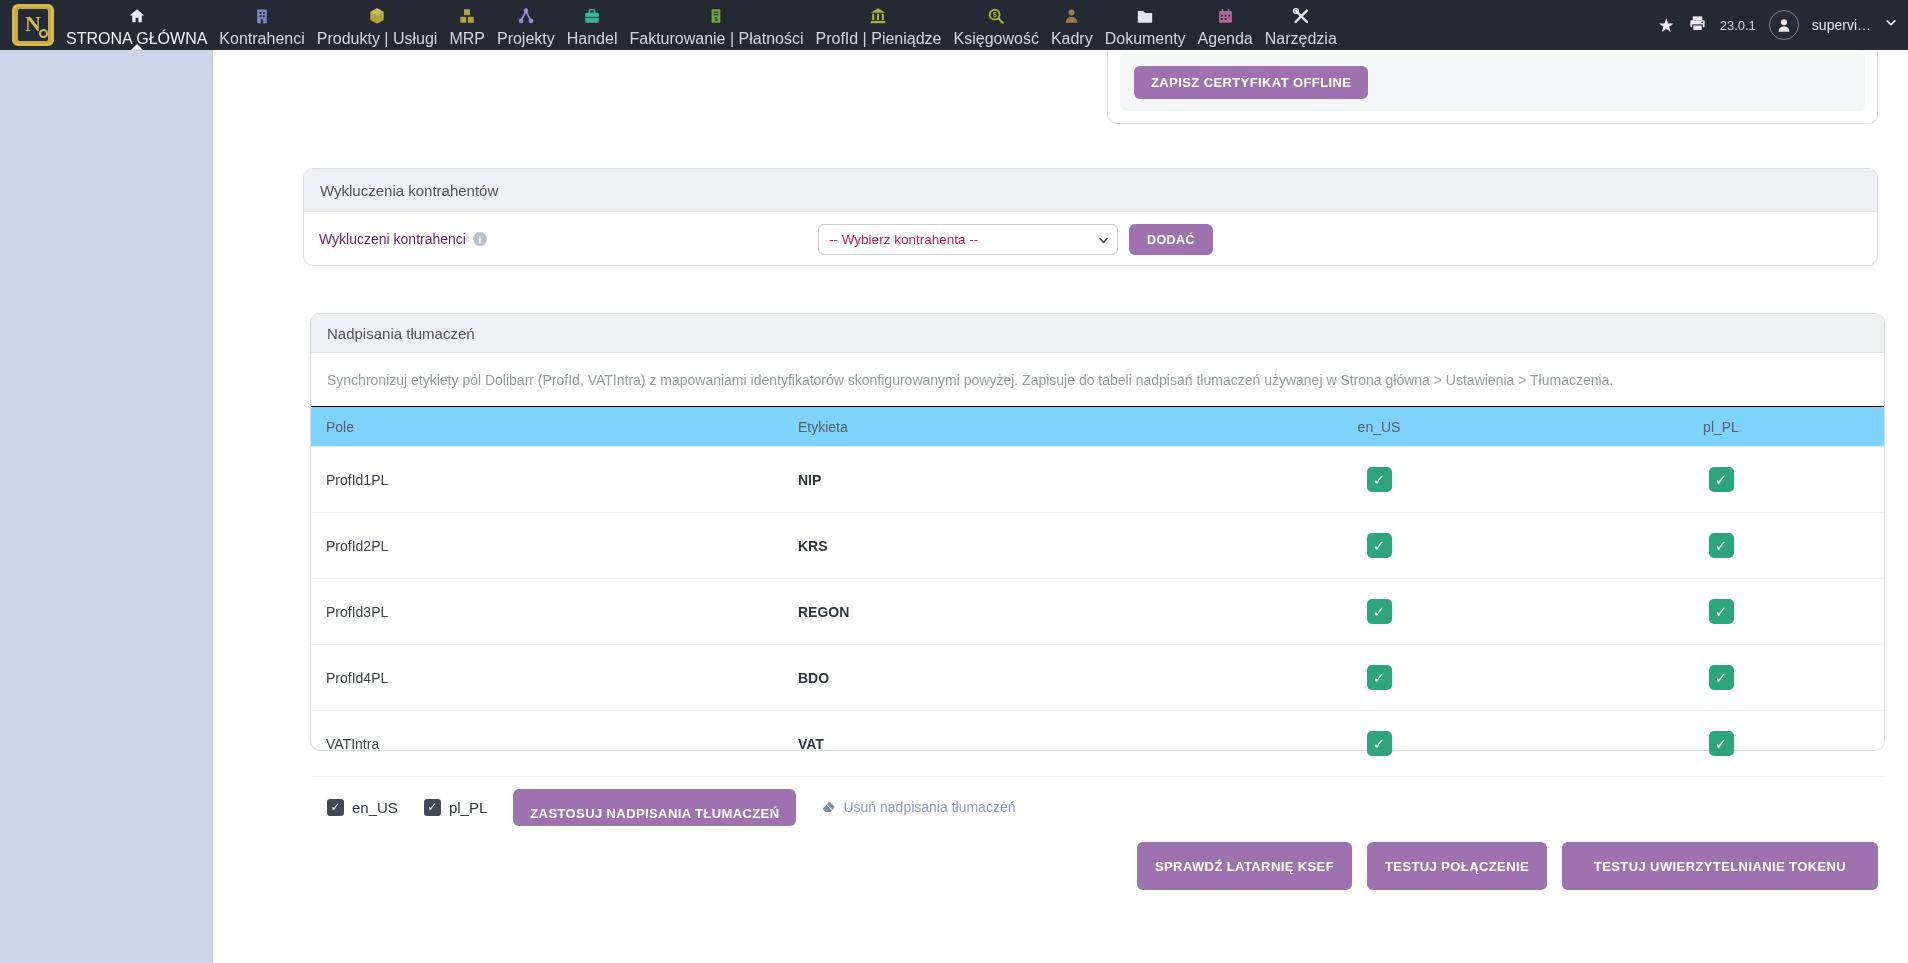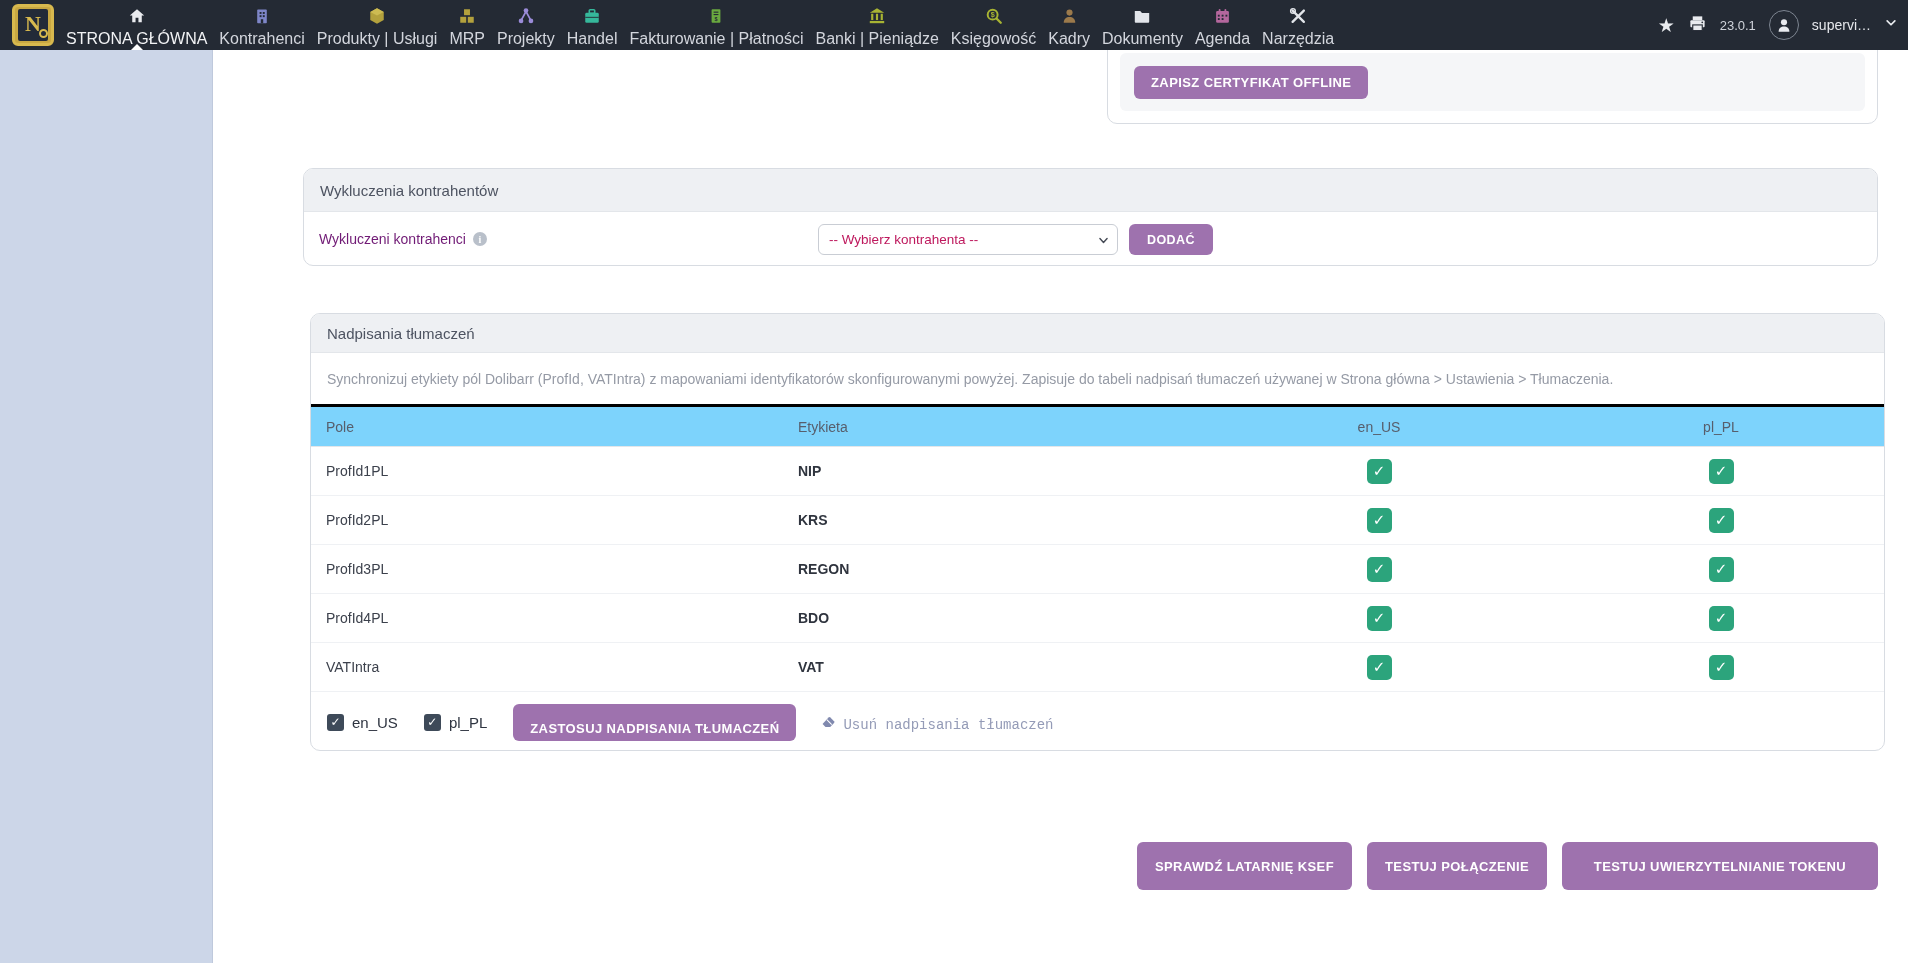--- a/index.html
+++ b/index.html
@@ -75,44 +75,44 @@
     font-size:13.5px; padding:0 26px 0 10px;
     font-family:"Liberation Sans","DejaVu Sans",sans-serif; }
   .select-chevron { position:absolute; right:8px; top:9px; pointer-events:none; }
   .btn-add { position:absolute; left:825px; top:12px; height:31px; padding:0 18px;
     font-size:12.5px; }
 
   
   .card-overrides { left:310px; top:313px; width:1575px; height:438px; }
   .card-overrides .card-header { height:39px; }
   .desc-row { height:54px; display:flex; align-items:center; padding:0 16px;
-    color:#959aa5; font-size:14px; border-bottom:3px solid #000000; }
+    color:#959aa5; font-size:14px; border-bottom:1px solid #000000; }
   .tbl-head { height:40px; background:#7dd3fc; border-bottom:1px solid #e3e6ea;
     display:grid; grid-template-columns:487px 410px 342px 342px; align-items:center;
     color:#575e6c; font-size:14px; }
   .tbl-head .c1 { padding-left:15px; }
   .tbl-head .c3, .tbl-head .c4 { text-align:center; }
-  .tbl-row { height:49px; display:grid; grid-template-columns:487px 410px 342px 342px;
+  .tbl-row { height:66px; display:grid; grid-template-columns:487px 410px 342px 342px;
     align-items:center; border-bottom:1px solid #eff1f4; font-size:14px; }
   .tbl-row .field { padding-left:15px; color:#3c414c; }
   .tbl-row .etyk { color:#2f343e; font-weight:bold; }
   .check-cell { display:flex; justify-content:center; }
   .check-badge { width:25px; height:25px; border-radius:5px; background:#2ca47c;
     color:#fff; font-size:15px; display:flex; align-items:center; justify-content:center;
     font-family:"DejaVu Sans",sans-serif; }
 
   .controls-row { height:60px; display:flex; align-items:center; padding-left:16px; }
   .cb { width:17px; height:17px; border-radius:3px; background:#3e4a59; color:#fff;
     font-size:12px; display:inline-flex; align-items:center; justify-content:center;
     cursor:pointer; font-family:"DejaVu Sans",sans-serif; }
   .cb-label { font-size:15px; color:#2e3440; margin:0 0 0 8px; }
   .cb-group { display:flex; align-items:center; }
   .btn-apply { height:37px; padding:17px 17px; margin-left:26px; }
-  .remove-link { margin-left:24px; display:flex; align-items:flex-end; gap:6px;
-    color:#949bb7; font-size:14px; cursor:pointer; text-decoration:none;font-family:Liberation Mono, monospace; }
+  .remove-link { margin-left:24px; display:flex; align-items:center; gap:6px;
+    color:#949bb7; font-size:14px; cursor:pointer; text-decoration:none; }
 
   
   .footer-buttons { position:absolute; top:842px; left:0; width:1878px;
     display:flex; justify-content:flex-end; gap:15px; }
   .btn-footer { height:48px; display:flex; align-items:center; justify-content:center; }
   .bf1 { width:215px; } .bf2 { width:180px; } .bf3 { width:316px; }
 </style>
 </head>
 <body>
 
@@ -199,21 +199,21 @@
     <div class="nav-item">
       <span class="ico">
         <svg width="18" height="18" viewBox="0 0 20 20">
             <path d="M10 1.5 L18 6.5 H2 Z" fill="#a8b433"></path>
             <rect x="3.5" y="7.5" width="2.4" height="7" fill="#a8b433"></rect>
             <rect x="8.8" y="7.5" width="2.4" height="7" fill="#a8b433"></rect>
             <rect x="14.1" y="7.5" width="2.4" height="7" fill="#a8b433"></rect>
             <rect x="2" y="15.5" width="16" height="2.5" fill="#a8b433"></rect>
           </svg>
       </span>
-      <span class="lbl">Banki | Pieniądze</span>
+      <span class="lbl">ProfId | Pieniądze</span>
     </div>
     <div class="nav-item">
       <span class="ico">
         <svg width="18" height="18" viewBox="0 0 20 20">
             <circle cx="8.5" cy="8.5" r="5.5" fill="none" stroke="#a8b433" stroke-width="2.2"></circle>
             <line x1="12.8" y1="12.8" x2="17.5" y2="17.5" stroke="#a8b433" stroke-width="2.6" stroke-linecap="round"></line>
             <text x="8.5" y="11.3" font-size="8" font-weight="bold" fill="#a8b433" text-anchor="middle">$</text>
           </svg>
       </span>
       <span class="lbl">Księgowość</span>

